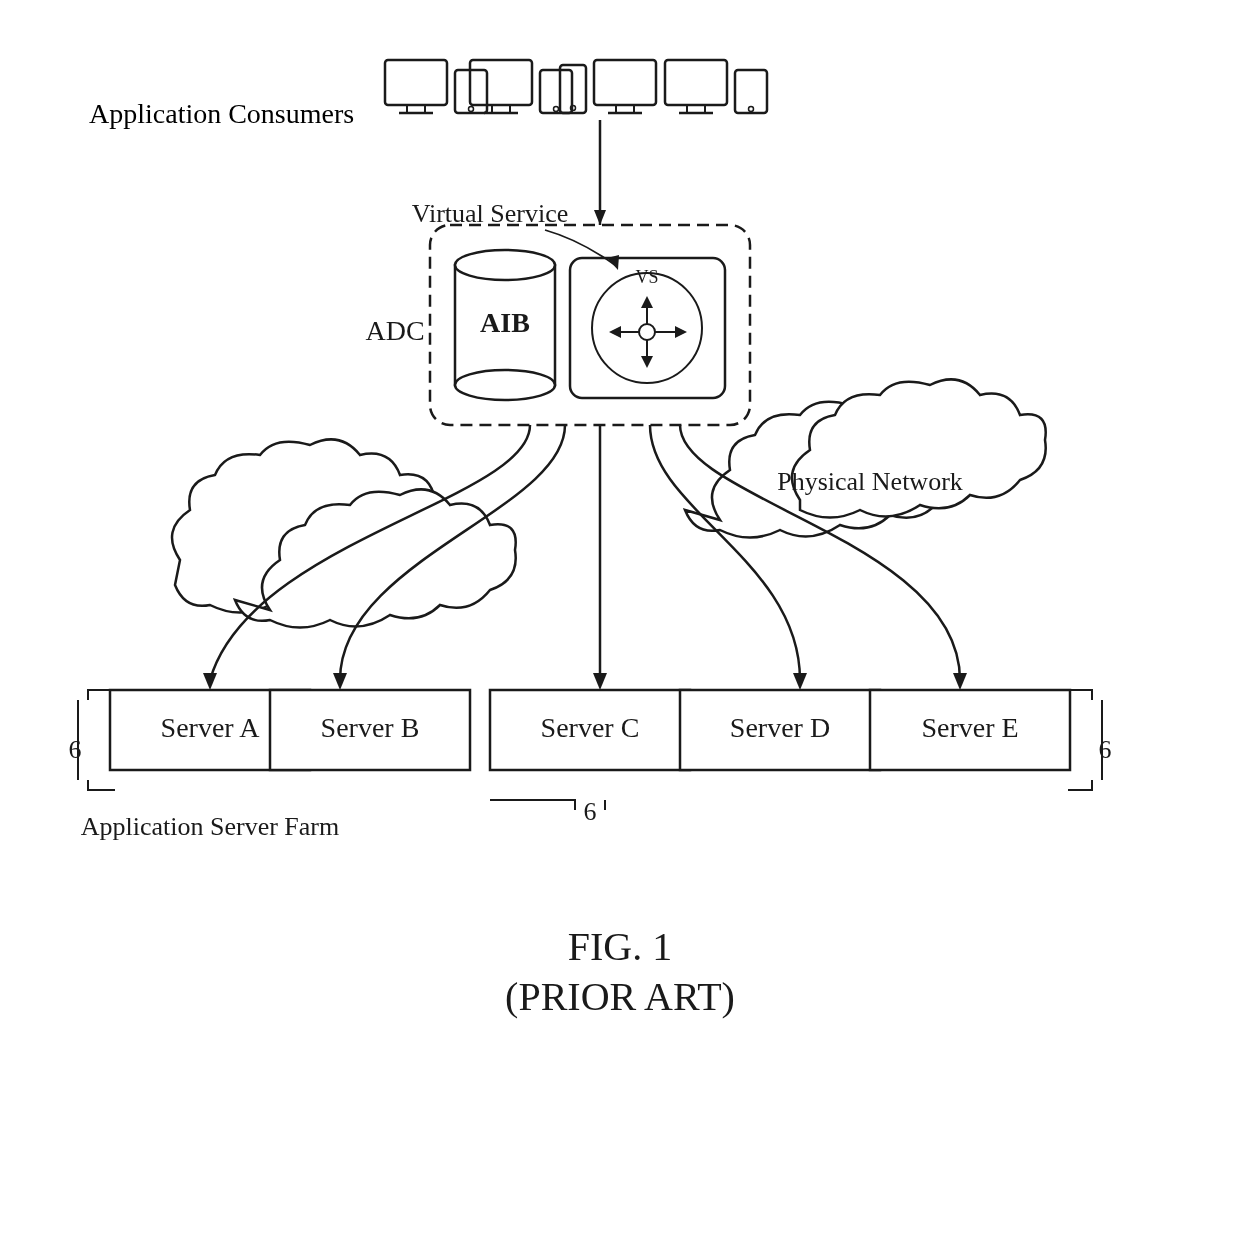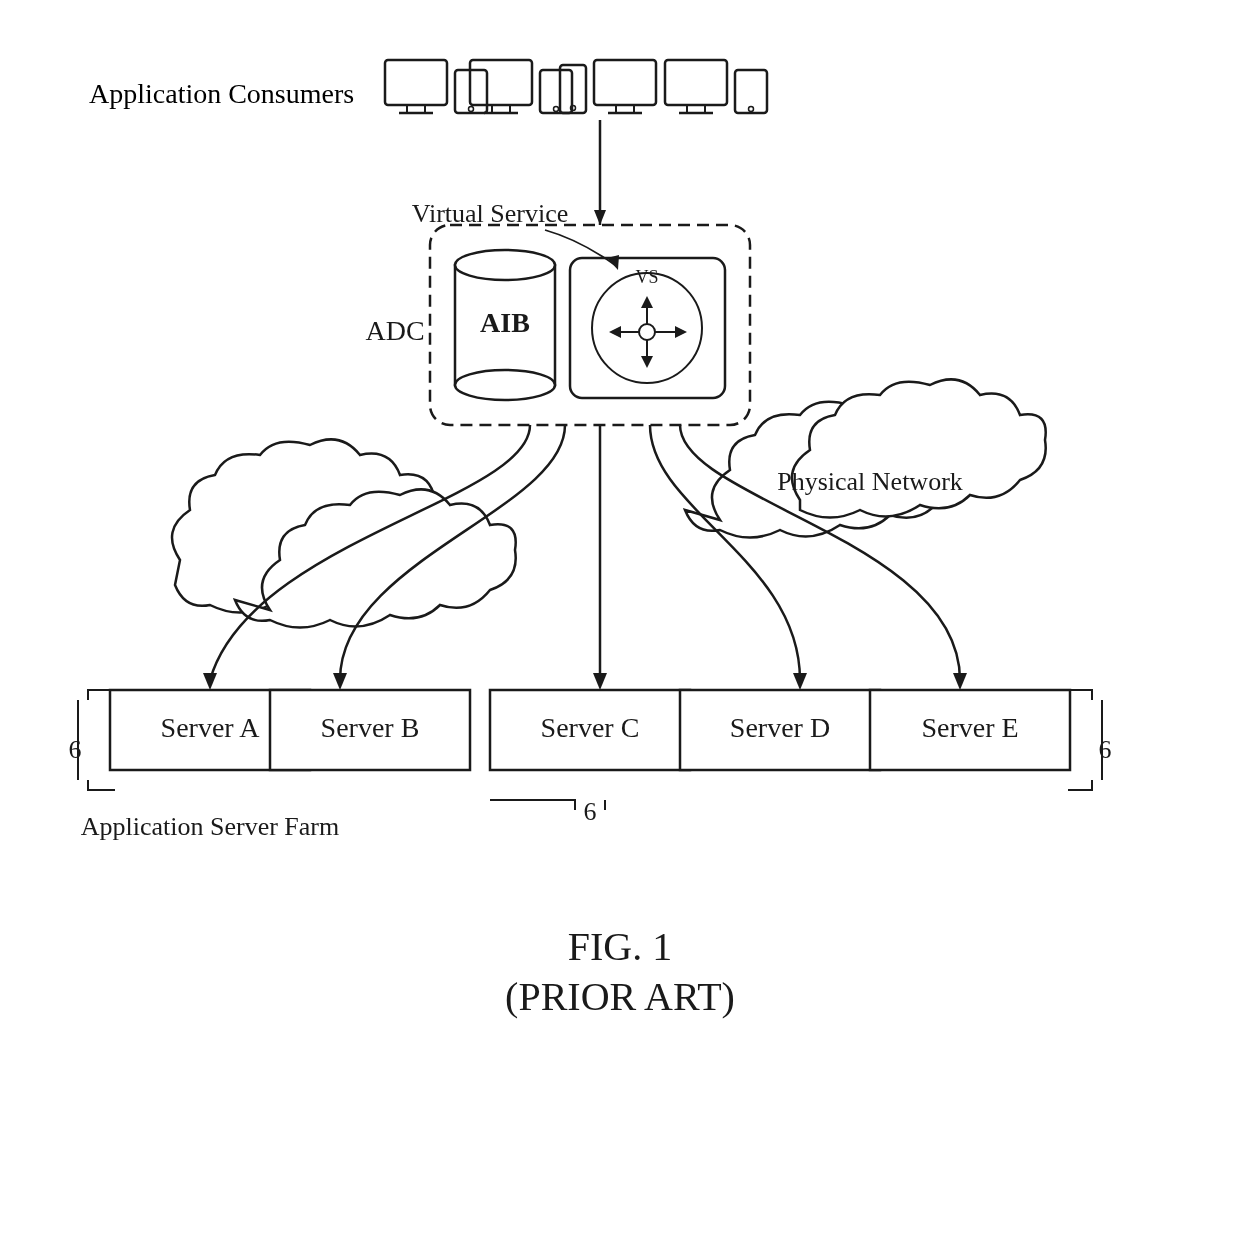--- a/index.html
+++ b/index.html
@@ -14,21 +14,21 @@
 
     .diagram-container {
       width: 1240px;
       height: 1240px;
       position: relative;
     }
 
     
     .app-consumers-label {
       position: absolute;
-      top: 78px;
+      top: 98px;
       left: 89px;
       font-size: 28px;
       font-weight: normal;
       color: #000;
     }
 
     
     .main-svg {
       position: absolute;
       top: 0;

